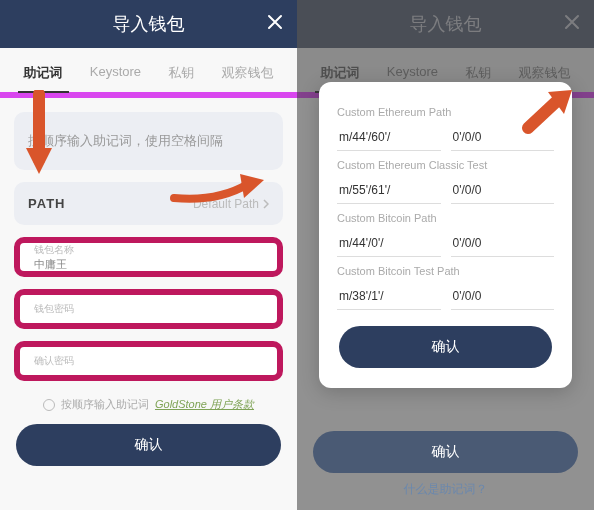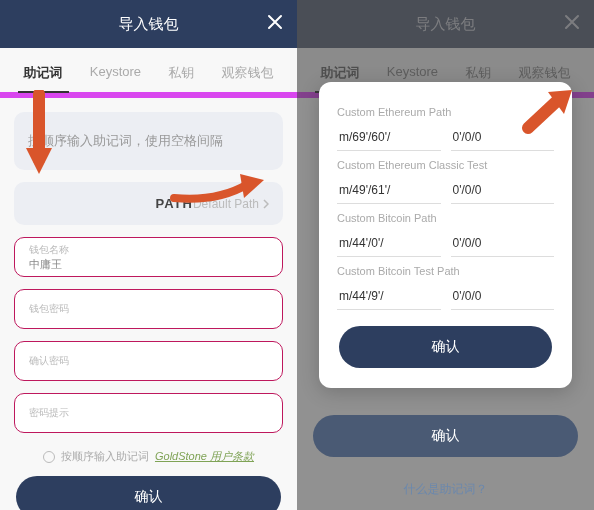--- a/index.html
+++ b/index.html
@@ -1,39 +1,39 @@
 <!DOCTYPE html>
 <html><head>
 <meta charset="utf-8">
 <style>
   * { margin: 0; padding: 0; box-sizing: border-box; }
   body { font-family: -apple-system, "Helvetica Neue", Arial, sans-serif; background: #f5f5f5; display: flex; width: 594px; height: 510px; }
   .phone { width: 297px; height: 510px; background: #f8f8f8; position: relative; overflow: hidden; }
   .phone.right { filter: none; }
   .header { background: #2d3e5f; color: #fff; height: 48px; display: flex; align-items: center; justify-content: center; position: relative; }
-  .header-title { font-size: 15px; font-weight: 500; }
+  .header-title { font-size: 18px; font-weight: 500; }
   .close-btn { position: absolute; right: 14px; top: 50%; transform: translateY(-50%); cursor: pointer; }
   .tabs { display: flex; justify-content: space-around; padding: 10px 10px 0 10px; border-bottom: 6px solid #d946ef; }
   .tab { font-size: 13px; color: #aaa; padding: 6px 4px 10px 4px; cursor: pointer; position: relative; }
   .tab.active { color: #333; font-weight: 600; }
   .tab.active::after { content: ""; position: absolute; left: -2px; right: -2px; bottom: -1px; height: 2px; background: #333; }
   .content { padding: 14px; }
   .mnemonic-box { background: #eceef3; border-radius: 10px; padding: 18px 14px; color: #999; font-size: 13px; height: 58px; display: flex; align-items: center; }
-  .path-row { background: #eceef3; border-radius: 10px; margin-top: 12px; padding: 14px 14px; display: flex; align-items: center; justify-content: flex-end; cursor: pointer; }
+  .path-row { background: #eceef3; border-radius: 10px; margin-top: 12px; padding: 14px 14px; display: flex; align-items: center; justify-content: space-between; cursor: pointer; }
   .path-label { font-size: 13px; font-weight: 700; color: #444; letter-spacing: 1px; }
   .path-value { font-size: 12px; color: #bbb; display: flex; align-items: center; gap: 4px; }
-  .input-field { background: #fff; border: 1px solid #be185d; border-radius: 10px; margin-top: 12px; padding: 10px 14px; font-size: 12px; color: #bbb; height: 40px; display: flex; flex-direction: column; justify-content: center; }
+  .input-field { background: #fff; border: 6px solid #be185d; border-radius: 10px; margin-top: 12px; padding: 10px 14px; font-size: 12px; color: #bbb; height: 40px; display: flex; flex-direction: column; justify-content: center; }
   .input-field .lbl { font-size: 10px; color: #bbb; }
   .input-field .val { font-size: 11px; color: #888; }
   .input-single { color: #bbb; font-size: 10px; }
   .terms { font-size: 11px; color: #aaa; text-align: center; margin: 16px 0 12px 0; display: flex; align-items: center; justify-content: center; gap: 6px; }
   .terms a { color: #7fa356; font-style: italic; text-decoration: underline; }
   .radio { width: 12px; height: 12px; border: 1px solid #bbb; border-radius: 50%; display: inline-block; }
   .confirm-btn { background: #2d3e5f; color: #fff; border-radius: 24px; text-align: center; padding: 12px 0; font-size: 14px; font-weight: 500; cursor: pointer; margin: 0 2px; }
-  .help-link { text-align: center; font-size: 12px; color: #4a7fb5; margin-top: 24px; cursor: pointer; }
+  .help-link { text-align: center; font-size: 12px; color: #4a7fb5; margin-top: 8px; cursor: pointer; }
   
   .dim-overlay { position: absolute; inset: 0; background: rgba(60,60,60,0.55); }
   .header.dim { background: #5c6577; color: #c9cbd1; }
   .tabs.dim .tab { color: #888; }
   .tabs.dim .tab.active { color: #666; }
   .tabs.dim { background: rgba(0,0,0,0.05); }
   .modal { position: absolute; left: 22px; right: 22px; top: 82px; background: #fff; border-radius: 12px; padding: 16px 18px 20px 18px; box-shadow: 0 4px 20px rgba(0,0,0,0.2); }
   .section-title { font-size: 11px; color: #aaa; margin: 8px 0 6px 0; }
   .path-grid { display: flex; gap: 10px; margin-bottom: 6px; }
   .path-cell { flex: 1; border-bottom: 1px solid #ddd; padding: 6px 2px; font-size: 12px; color: #333; }
@@ -79,23 +79,20 @@
     <div class="input-field">
       <span class="lbl">钱包名称</span>
       <span class="val">中庸王</span>
     </div>
     <div class="input-field">
       <span class="input-single">钱包密码</span>
     </div>
     <div class="input-field">
       <span class="input-single">确认密码</span>
     </div>
-    <div class="input-field">
-      <span class="input-single">密码提示</span>
-    </div>
     <div class="terms">
       <span class="radio"></span>
       <span>按顺序输入助记词</span>
       <a>GoldStone 用户条款</a>
     </div>
     <div class="confirm-btn">
       <span>确认</span>
     </div>
 
   </div>
@@ -139,36 +136,36 @@
   <div class="bottom-dim">
     <div class="confirm-btn">
       <span>确认</span>
     </div>
     <div class="help-link">什么是助记词？</div>
   </div>
 
   <div class="modal">
     <div class="section-title">Custom Ethereum Path</div>
     <div class="path-grid">
-      <div class="path-cell">m/69'/60'/</div>
+      <div class="path-cell">m/44'/60'/</div>
       <div class="path-cell">0'/0/0</div>
     </div>
     <div class="section-title">Custom Ethereum Classic Test</div>
     <div class="path-grid">
-      <div class="path-cell">m/49'/61'/</div>
+      <div class="path-cell">m/55'/61'/</div>
       <div class="path-cell">0'/0/0</div>
     </div>
     <div class="section-title">Custom Bitcoin Path</div>
     <div class="path-grid">
       <div class="path-cell">m/44'/0'/</div>
       <div class="path-cell">0'/0/0</div>
     </div>
     <div class="section-title">Custom Bitcoin Test Path</div>
     <div class="path-grid">
-      <div class="path-cell">m/44'/9'/</div>
+      <div class="path-cell">m/38'/1'/</div>
       <div class="path-cell">0'/0/0</div>
     </div>
     <div class="confirm-btn">
       <span>确认</span>
     </div>
   </div>
 
   <div class="arrow" style="right:20px; top:86px;">
     <svg width="54" height="50" viewBox="0 0 54 50">
       <path d="M8 42 L38 14" stroke="#d9552b" stroke-width="12" stroke-linecap="round"></path>

